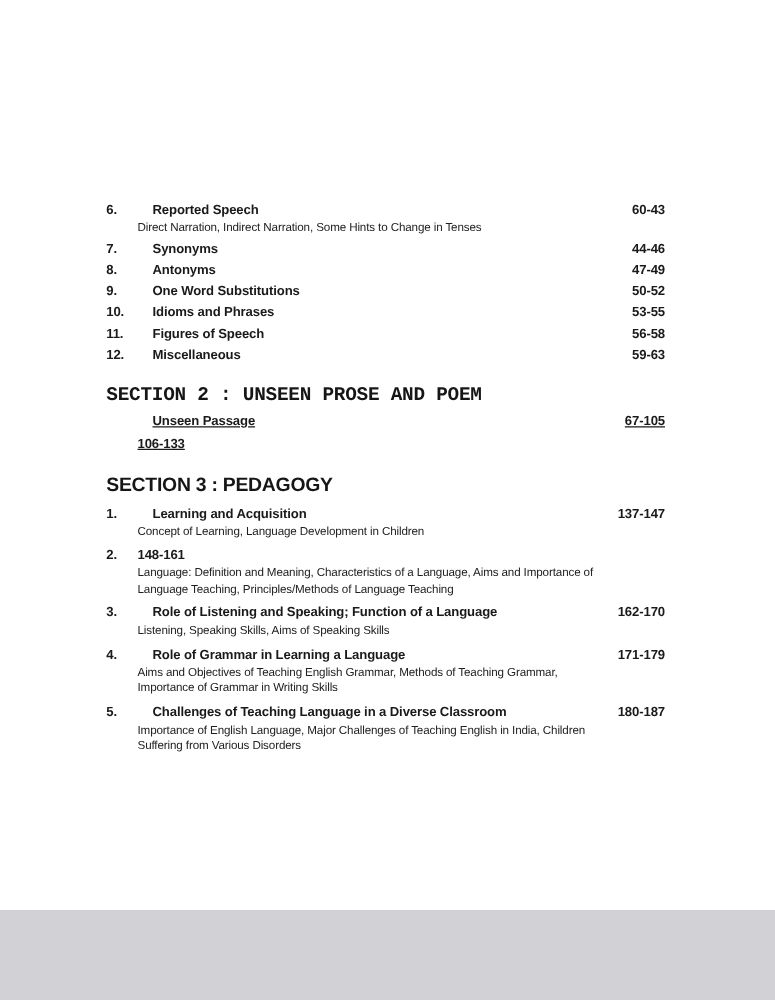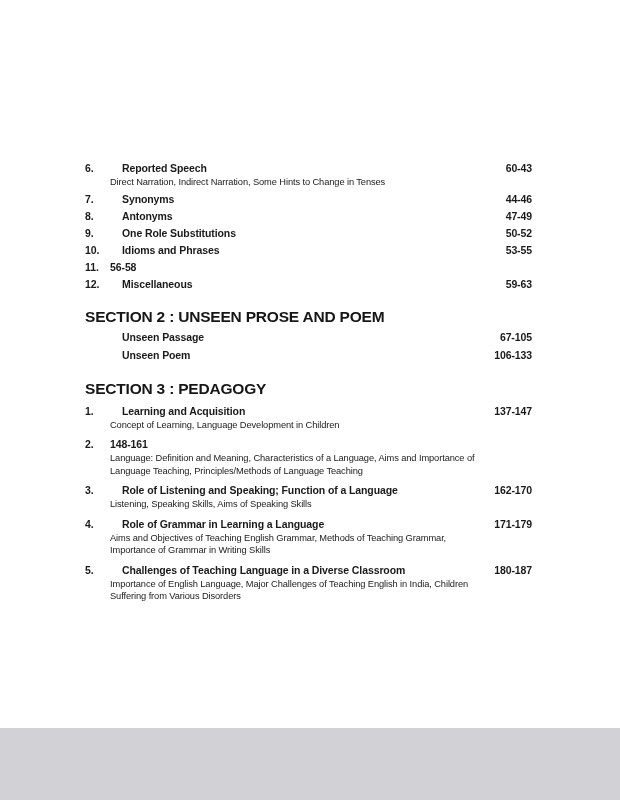--- a/index.html
+++ b/index.html
@@ -32,21 +32,21 @@
     align-items: baseline;
     line-height: 13px;
   }
   .toc-num {
     flex: 0 0 25px;
     width: 25px;
     font-weight: 700;
     font-size: 10.5px;
     letter-spacing: -0.1px;
   }
-  .toc-row.no-num { padding-left: 25px; }
+  .toc-row.no-num { padding-left: 25px; text-decoration: underline; }
   .toc-title {
     flex: 1;
     font-weight: 700;
     font-size: 10.5px;
     letter-spacing: -0.1px;
     padding-left: 12px;
   }
   .toc-pages {
     font-weight: 700;
     font-size: 10.5px;
@@ -63,21 +63,21 @@
     letter-spacing: -0.1px;
     color: #212121;
   }
   .section-heading {
     font-weight: 700;
     font-size: 15.5px;
     line-height: 19px;
     letter-spacing: -0.2px;
     color: #161616;
   }
-  .section2-heading { margin-top: 16px; margin-bottom: 5px; }
+  .section2-heading { margin-top: 16px; margin-bottom: 5px; font-family: Liberation Mono, monospace; }
   .section3-heading { margin-top: 17px; margin-bottom: 7px; }
   .sec2 .toc-item { margin-bottom: 5px; }
   .sec3 .toc-item { margin-bottom: 7px; }
 </style>
 </head>
 <body>
 
 <div class="paper">
   <div class="content">
 
@@ -104,36 +104,37 @@
         <div class="toc-row">
           <span class="toc-num">8.</span>
           <span class="toc-title">Antonyms</span>
           <span class="toc-pages">47-49</span>
         </div>
       </div>
 
       <div class="toc-item">
         <div class="toc-row">
           <span class="toc-num">9.</span>
-          <span class="toc-title">One Role Substitutions</span>
+          <span class="toc-title">One Word Substitutions</span>
           <span class="toc-pages">50-52</span>
         </div>
       </div>
 
       <div class="toc-item">
         <div class="toc-row">
           <span class="toc-num">10.</span>
           <span class="toc-title">Idioms and Phrases</span>
           <span class="toc-pages">53-55</span>
         </div>
       </div>
 
       <div class="toc-item">
         <div class="toc-row">
           <span class="toc-num">11.</span>
+          <span class="toc-title">Figures of Speech</span>
           <span class="toc-pages">56-58</span>
         </div>
       </div>
 
       <div class="toc-item">
         <div class="toc-row">
           <span class="toc-num">12.</span>
           <span class="toc-title">Miscellaneous</span>
           <span class="toc-pages">59-63</span>
         </div>
@@ -145,21 +146,20 @@
 
     <div class="sec2">
       <div class="toc-item">
         <div class="toc-row no-num">
           <span class="toc-title">Unseen Passage</span>
           <span class="toc-pages">67-105</span>
         </div>
       </div>
       <div class="toc-item">
         <div class="toc-row no-num">
-          <span class="toc-title">Unseen Poem</span>
           <span class="toc-pages">106-133</span>
         </div>
       </div>
     </div>
 
     <div class="section-heading section3-heading">SECTION 3 : PEDAGOGY</div>
 
     <div class="sec3">
 
       <div class="toc-item">

